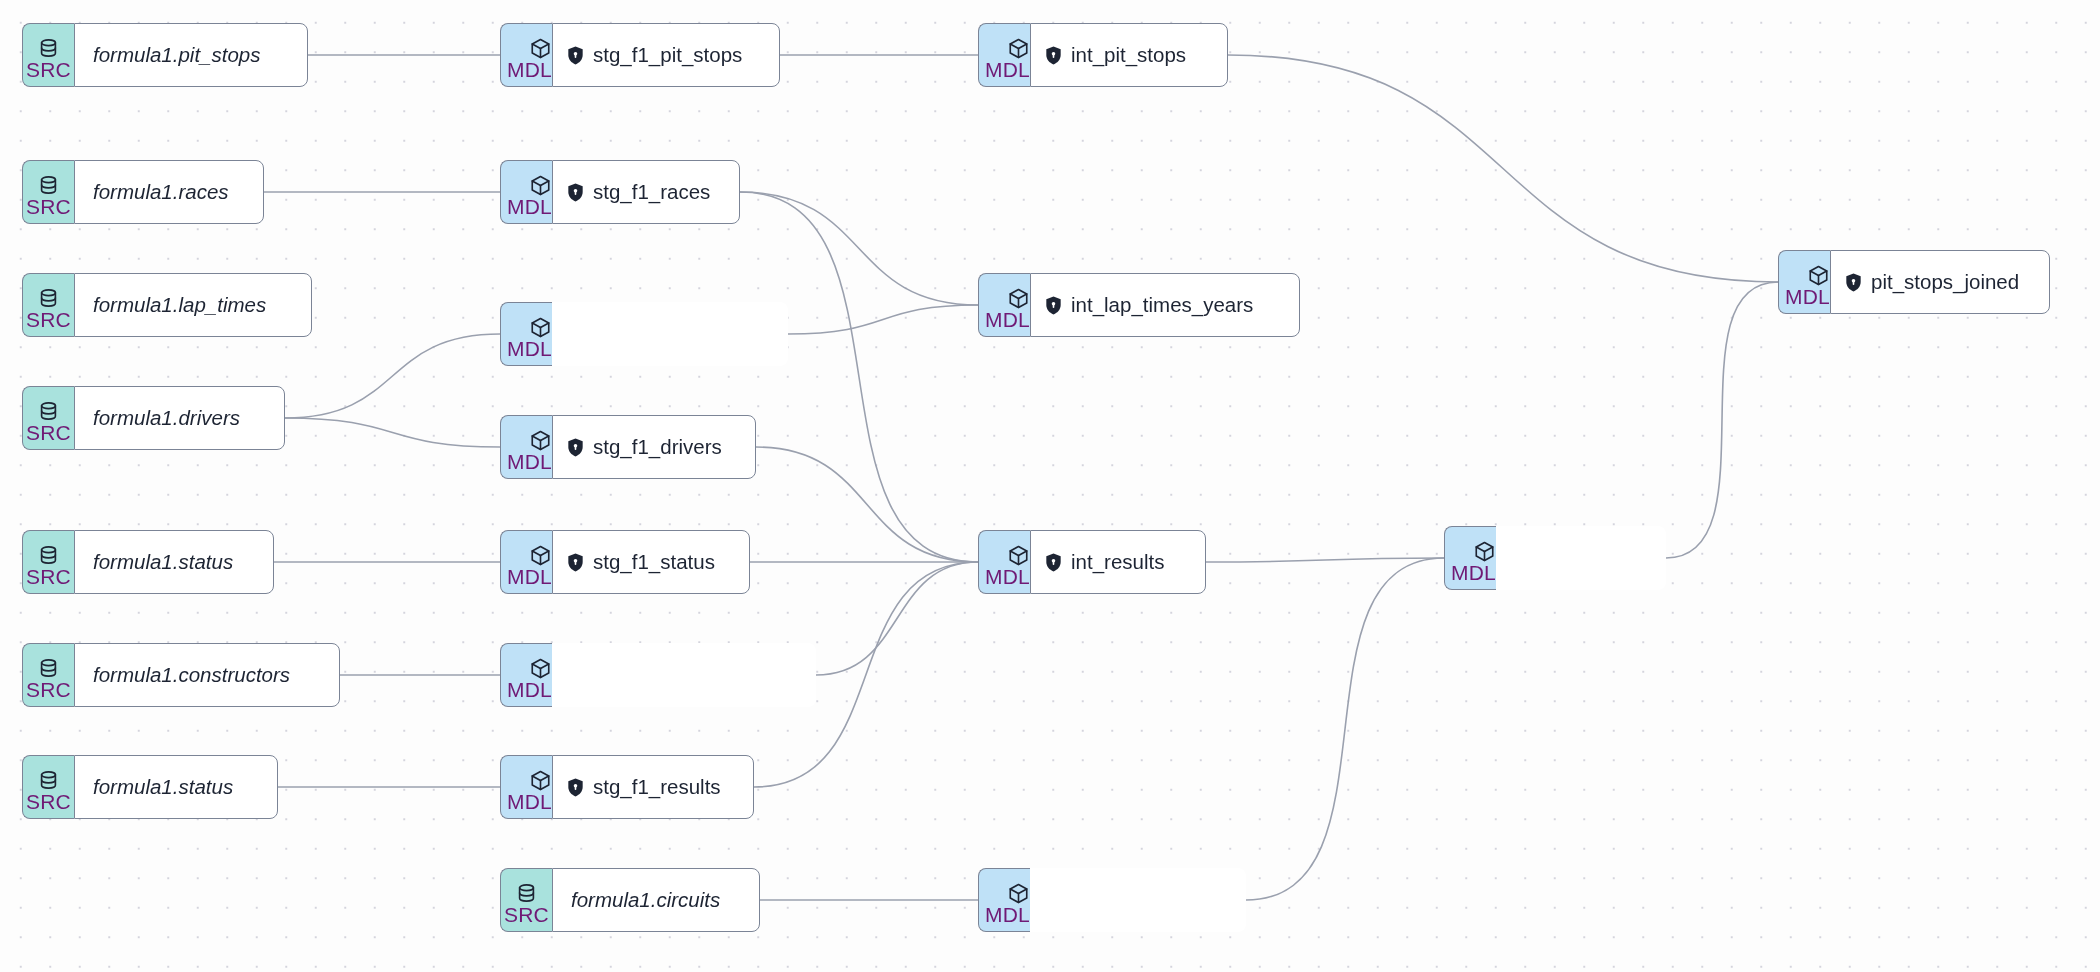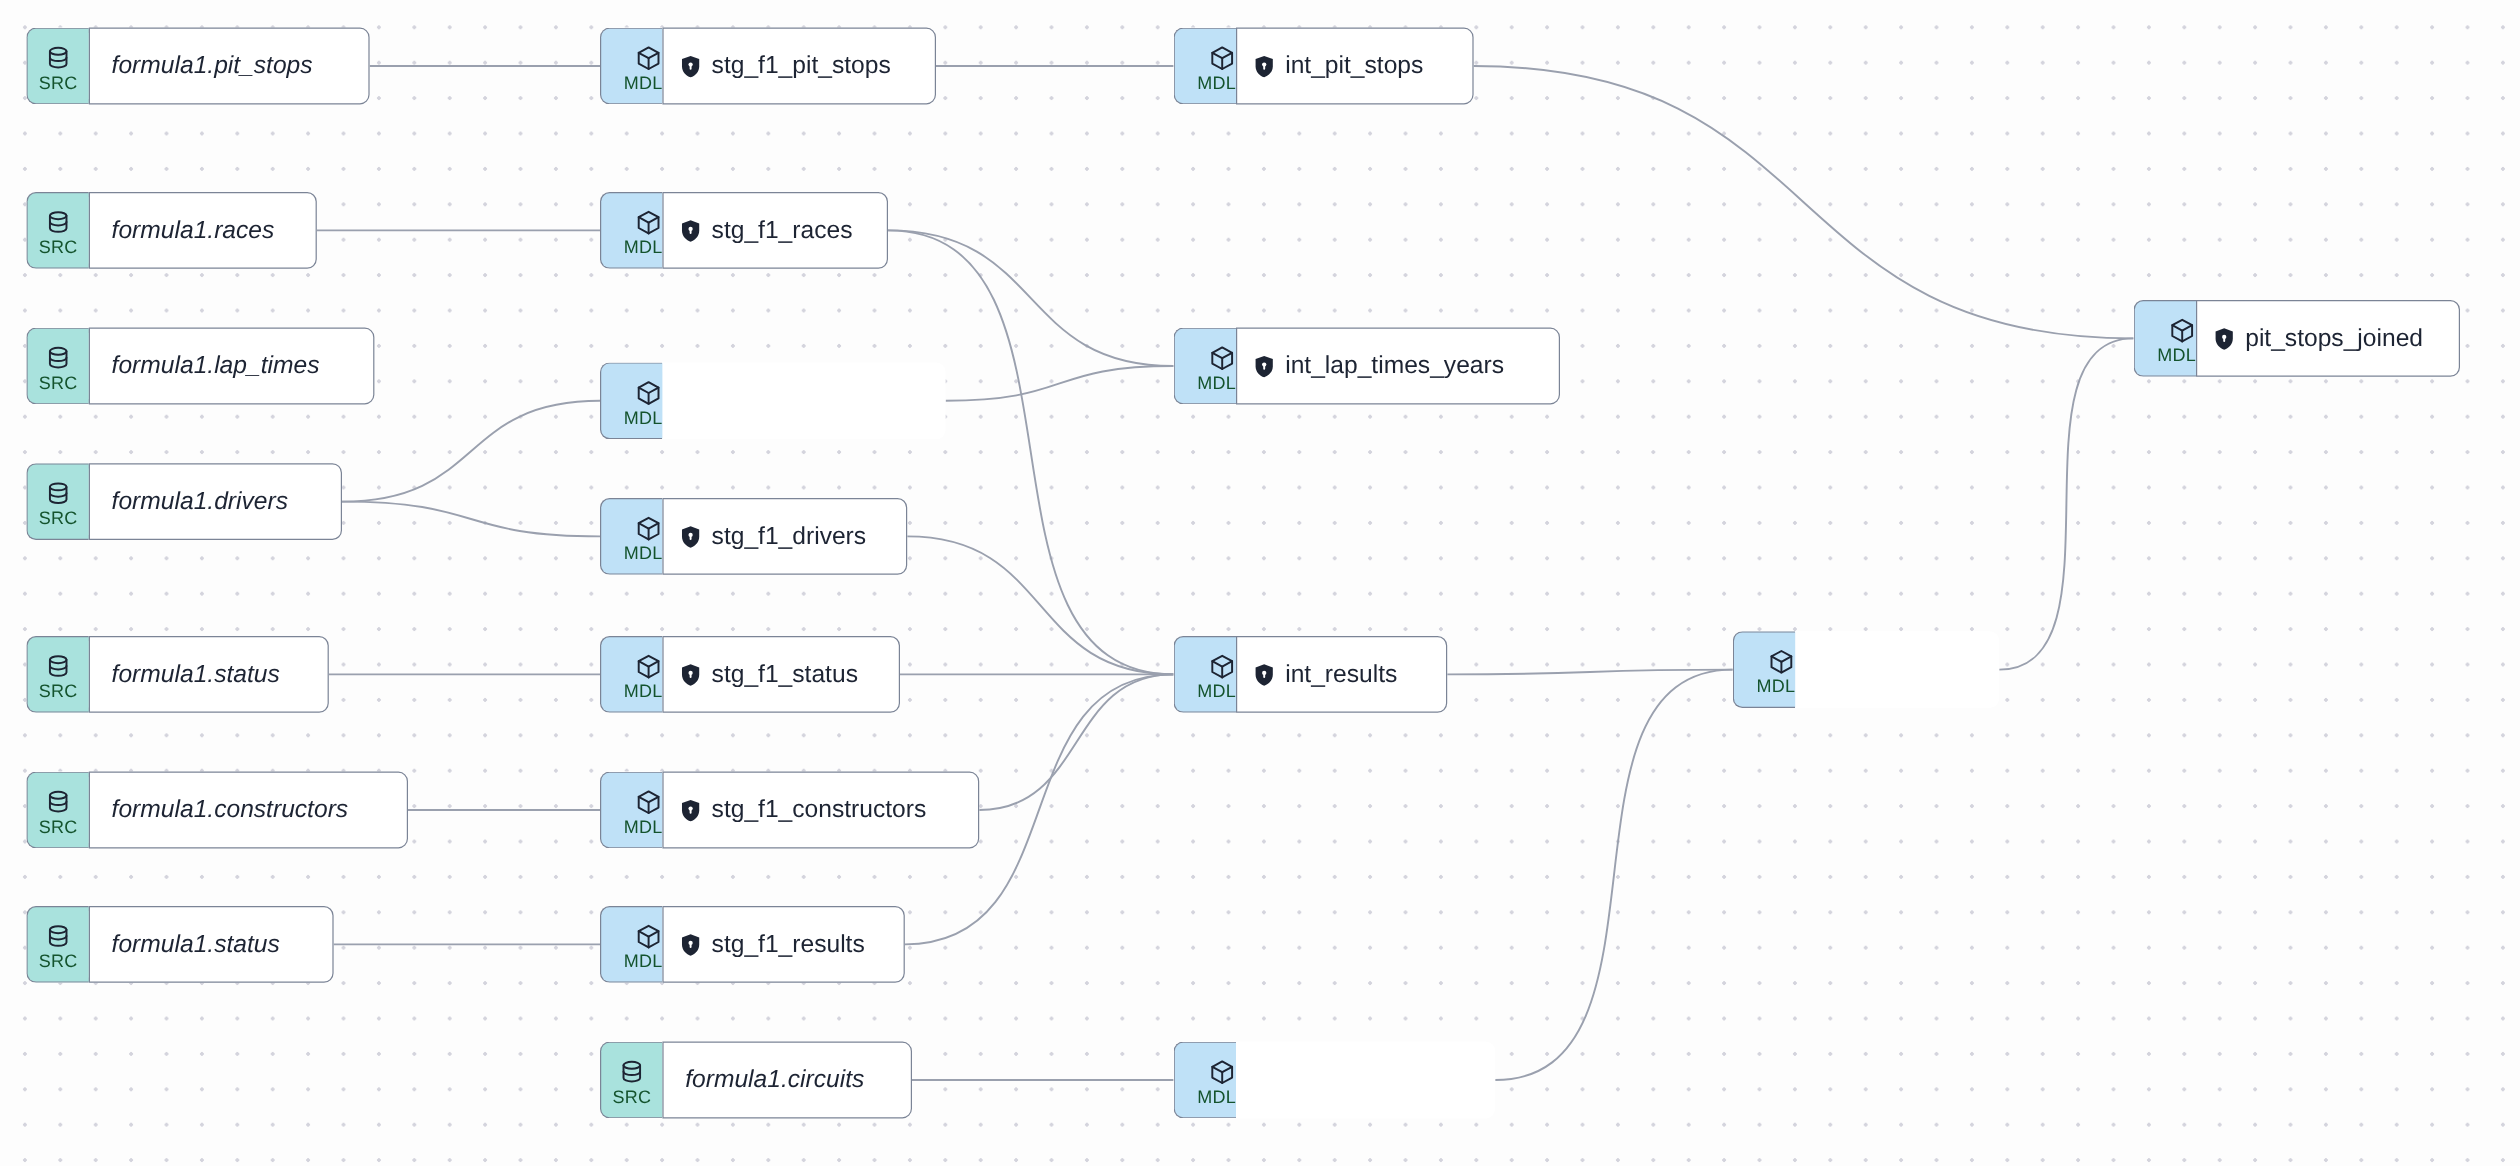--- a/index.html
+++ b/index.html
@@ -61,22 +61,22 @@
     border-radius: 8px 0 0 8px;
     box-sizing: border-box;
     gap: 0px;
   }
   .node .badge .glyph {
     display: block;
     line-height: 0;
     margin-top: 4px;
   }
   .node .badge .kind {
-    font-size: 15px;
-    color: #14532d;
+    font-size: 21px;
+    color: #701a75;
     letter-spacing: 0.2px;
     line-height: 16px;
     margin-top: 2px;
     font-family: "Liberation Sans", sans-serif;
   }
   .node .body {
     flex: 1 1 auto;
     display: flex;
     align-items: center;
     border: 1.4px solid #7b8496;
@@ -318,28 +318,20 @@
       </div>
       <div class="node mdl" style="left: 500px; top: 643px; width: 316px;">
         <div class="badge">
           <span class="glyph"><svg width="23" height="23" viewBox="0 0 24 24" fill="none" stroke="#1d2433" stroke-width="1.7" stroke-linecap="round" stroke-linejoin="round">
               <path d="M12 2.6 20.6 7.3v9.4L12 21.4 3.4 16.7V7.3z"></path>
               <path d="M3.4 7.3 12 12l8.6-4.7"></path>
               <path d="M12 12v9.4"></path>
             </svg></span>
           <span class="kind">MDL</span>
         </div>
-        <div class="body">
-          <span class="shield"><svg width="17" height="19" viewBox="0 0 18 20" fill="#1d2433">
-              <path d="M9 .6 1.4 3.4v6.2c0 4.6 3.2 8.4 7.6 9.8 4.4-1.4 7.6-5.2 7.6-9.8V3.4z"></path>
-              <circle cx="9" cy="8.2" r="1.9" fill="#ffffff"></circle>
-              <rect x="8.15" y="8.6" width="1.7" height="4.1" rx="0.85" fill="#ffffff"></rect>
-            </svg></span>
-          <span class="label">stg_f1_constructors</span>
-        </div>
       </div>
       <div class="node mdl" style="left: 500px; top: 755px; width: 254px;">
         <div class="badge">
           <span class="glyph"><svg width="23" height="23" viewBox="0 0 24 24" fill="none" stroke="#1d2433" stroke-width="1.7" stroke-linecap="round" stroke-linejoin="round">
               <path d="M12 2.6 20.6 7.3v9.4L12 21.4 3.4 16.7V7.3z"></path>
               <path d="M3.4 7.3 12 12l8.6-4.7"></path>
               <path d="M12 12v9.4"></path>
             </svg></span>
           <span class="kind">MDL</span>
         </div>

